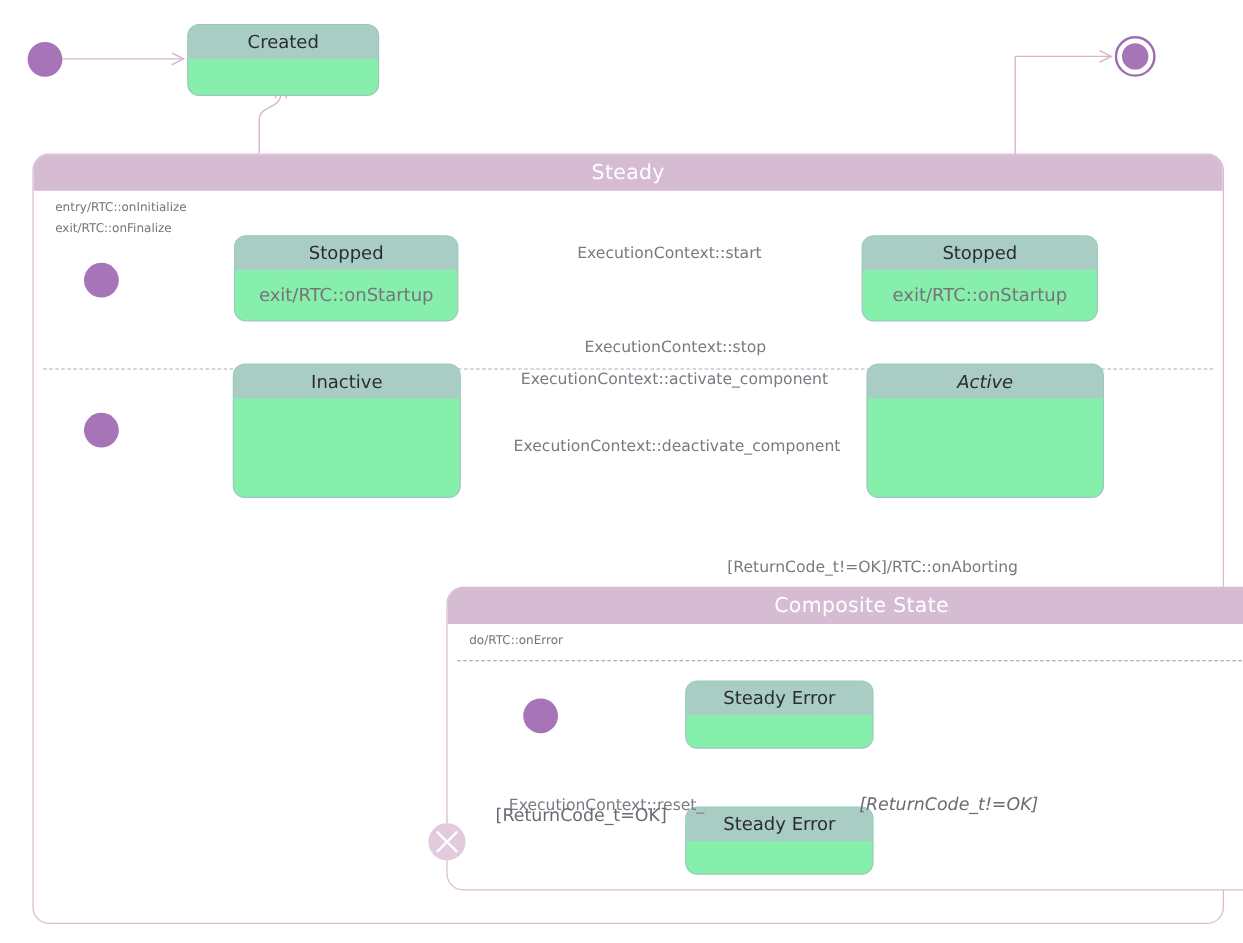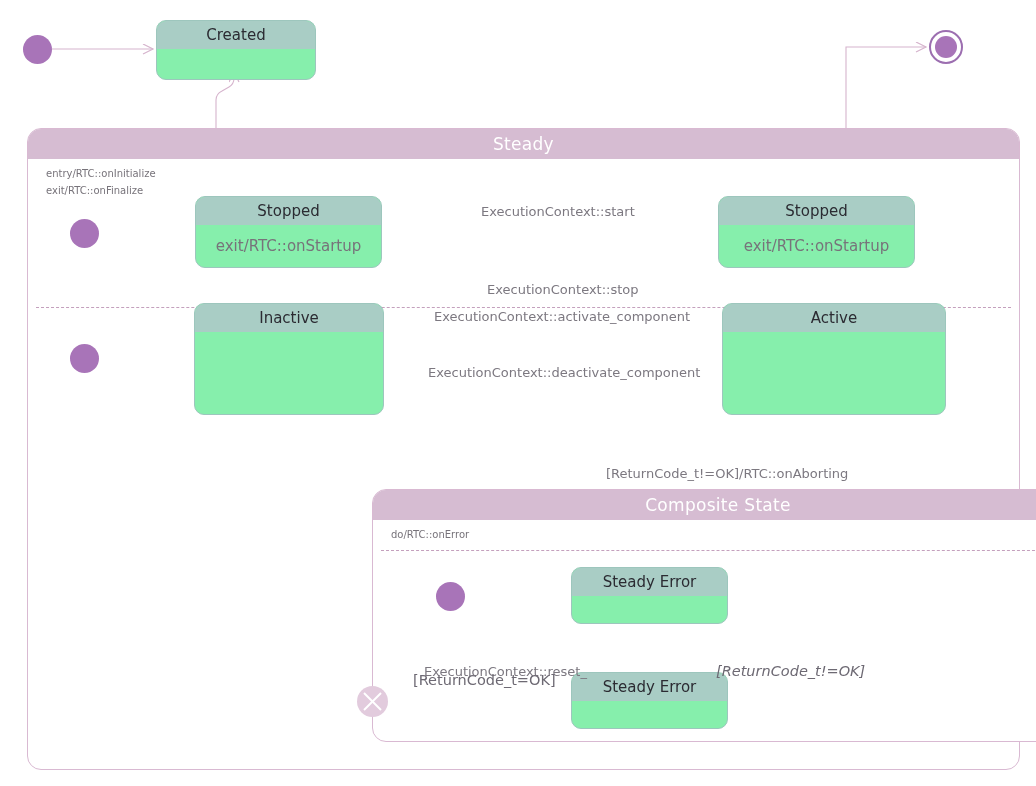--- a/index.html
+++ b/index.html
@@ -184,21 +184,21 @@
   <div class="state" style="left:718px;top:196px;width:197px;height:72px;">
     <div class="shead">Stopped</div>
     <div class="sbody">exit/RTC::onStartup</div>
   </div>
 
   <div class="state" style="left:194px;top:303px;width:190px;height:112px;">
     <div class="shead">Inactive</div>
     <div class="sbody"></div>
   </div>
 
-  <div class="state" style="left:722px;top:303px;width:224px;height:112px;">
+  <div class="state" style="left:722px;top:303px;width:198px;height:112px;font-style:italic;">
     <div class="shead">Active</div>
   </div>
 
   <div class="state" style="left:571px;top:567px;width:157px;height:57px;">
     <div class="shead">Steady Error</div>
     <div class="sbody"></div>
   </div>
 
   <div class="state" style="left:571px;top:672px;width:157px;height:57px;">
     <div class="shead">Steady Error</div>

